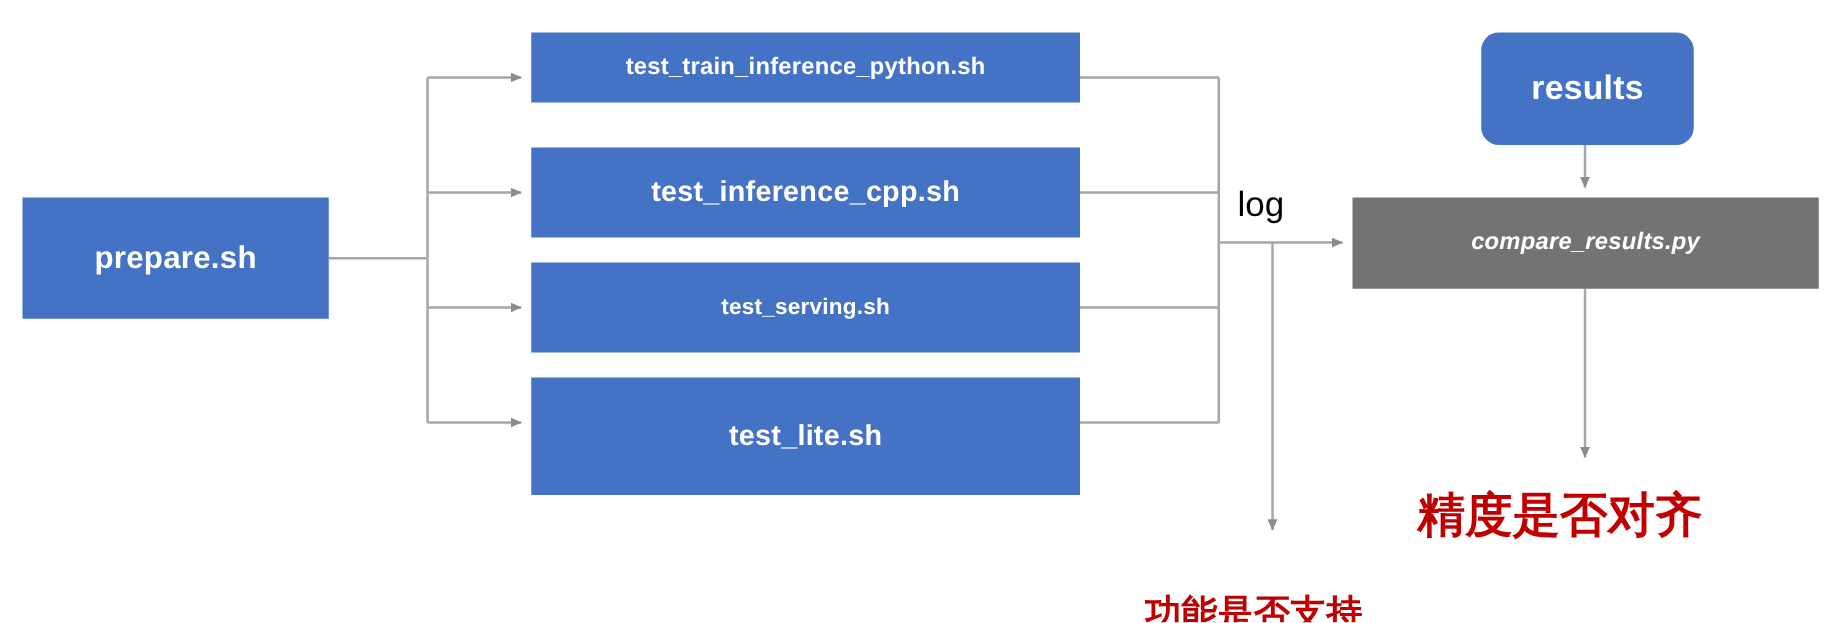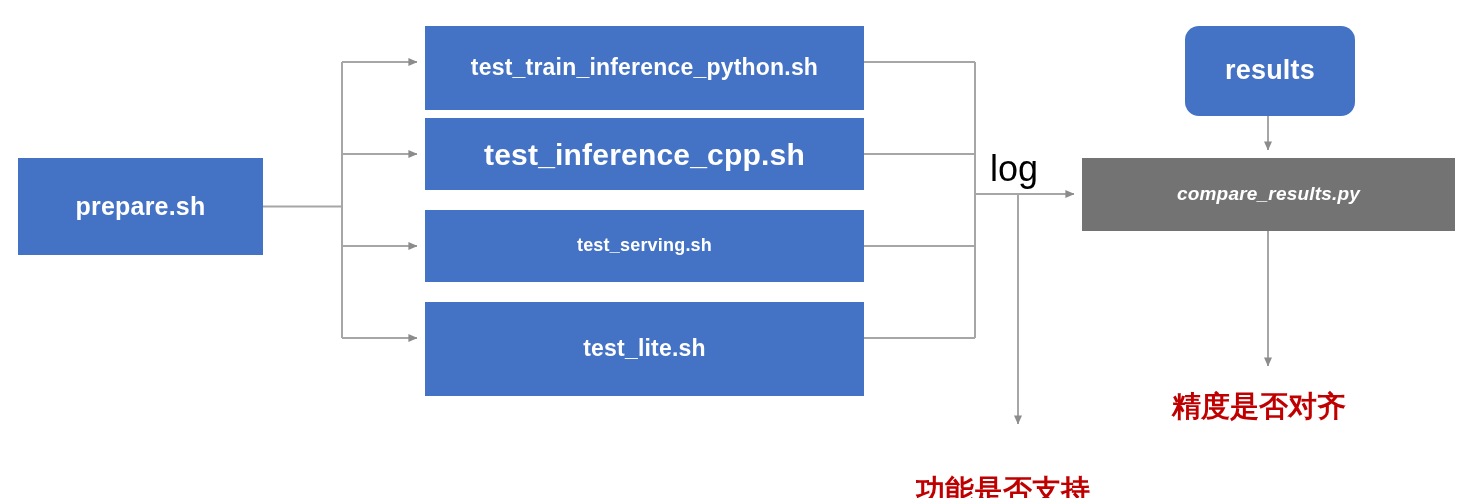--- a/index.html
+++ b/index.html
@@ -95,43 +95,43 @@
       <path d="M1268,116 L1268,150" marker-end="url(#arrowhead)"></path>
 
       <path d="M1268,231 L1268,366" marker-end="url(#arrowhead)"></path>
     </g>
   </svg>
 
   <div class="node" style="left:18px; top:158px; width:245px; height:97px; background:#4472C4; font-size:25px;">
     <span class="node-label">prepare.sh</span>
   </div>
 
-  <div class="node" style="left:425px; top:26px; width:439px; height:84px; background:#4472C4; font-size:23px;">
+  <div class="node" style="left:425px; top:26px; width:439px; height:56px; background:#4472C4; font-size:19px;">
     <span class="node-label">test_train_inference_python.sh</span>
   </div>
 
-  <div class="node" style="left:425px; top:118px; width:439px; height:72px; background:#4472C4; font-size:30px;">
+  <div class="node" style="left:425px; top:118px; width:439px; height:72px; background:#4472C4; font-size:23px;">
     <span class="node-label">test_inference_cpp.sh</span>
   </div>
 
   <div class="node" style="left:425px; top:210px; width:439px; height:72px; background:#4472C4; font-size:18px;">
     <span class="node-label">test_serving.sh</span>
   </div>
 
   <div class="node" style="left:425px; top:302px; width:439px; height:94px; background:#4472C4; font-size:23px;">
     <span class="node-label">test_lite.sh</span>
   </div>
 
   <div class="node rounded" style="left:1185px; top:26px; width:170px; height:90px; background:#4472C4; font-size:27px;">
     <span class="node-label">results</span>
   </div>
 
   <div class="node" style="left:1082px; top:158px; width:373px; height:73px; background:#737373; font-size:19px;font-style:italic;">
     <span class="node-label">compare_results.py</span>
   </div>
 
-  <div class="edge-label" style="left:990px; top:148px; font-size:36px; color:#000000;">log</div>
+  <div class="edge-label" style="left:990px; top:148px; font-size:28px; color:#000000;">log</div>
 
   <div class="note" style="left:916px; top:447px; font-size:29px; color:#C00000;margin-top:24px;">功能是否支持</div>
 
-  <div class="note" style="left:1172px; top:387px; font-size:29px; color:#C00000;">精度是否对齐</div>
+  <div class="note" style="left:1134px; top:387px; font-size:38px; color:#C00000;">精度是否对齐</div>
 
 </div>
 
 </body></html>

